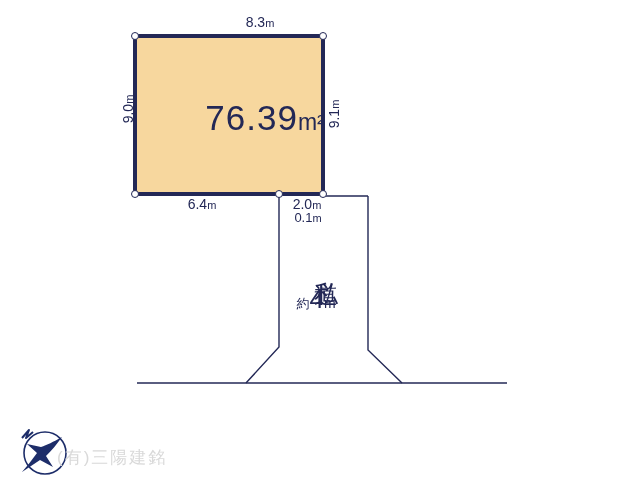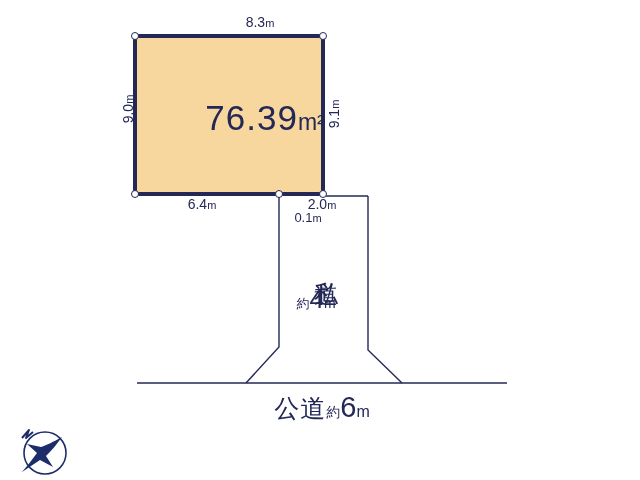--- a/index.html
+++ b/index.html
@@ -78,38 +78,36 @@
   </div>
   <div class="dim rot" style="left:334px;top:114px;">
     <span class="num">9.1</span><span class="unit">m</span>
   </div>
   <div class="dim" style="left:202px;top:204px;">
     <span class="num">6.4</span><span class="unit">m</span>
   </div>
   <div class="dim" style="left:308px;top:185px;margin-top:32px;">
     <span class="num" style="font-size:13px;">0.1</span><span class="unit">m</span>
   </div>
-  <div class="dim" style="left:322px;top:204px;">
+  <div class="dim" style="left:307px;top:204px;">
     <span class="num">2.0</span><span class="unit">m</span>
   </div>
 
   <div class="marker" style="left:135px;top:36px;"></div>
   <div class="marker" style="left:323px;top:36px;"></div>
   <div class="marker" style="left:135px;top:194px;"></div>
   <div class="marker" style="left:323px;top:194px;"></div>
   <div class="marker" style="left:279px;top:194px;"></div>
 
   <div class="road-name-v">私道</div>
   <div class="road-width" style="left:316px;top:299px;">
     <span class="approx">約</span><span class="big">4</span><span class="unit">m</span>
   </div>
 
-  <div class="pubroad">
-    <span class="name">公道</span><span class="approx">約</span><span class="big">6</span><span class="unit">m</span>
-  </div>
 
   <svg class="logo" width="56" height="54" viewBox="0 0 56 54">
     <circle cx="29" cy="28" r="21" fill="none" stroke="#1d2d69" stroke-width="1.6"></circle>
     <polyline points="6,13 13,5 10,13 17,7" fill="none" stroke="#1d2d69" stroke-width="2" stroke-linejoin="round"></polyline>
     <path d="M46,12 C37,17 31,20 25,22 L11,19 L21,28 C16,35 11,41 6,47 L24,35 L37,42 L30,31 C36,25 41,19 46,12 Z" fill="#1d2d69"></path>
   </svg>
+  <div class="company">(有)三陽建銘</div>
 
 </div>
 
 </body></html>

